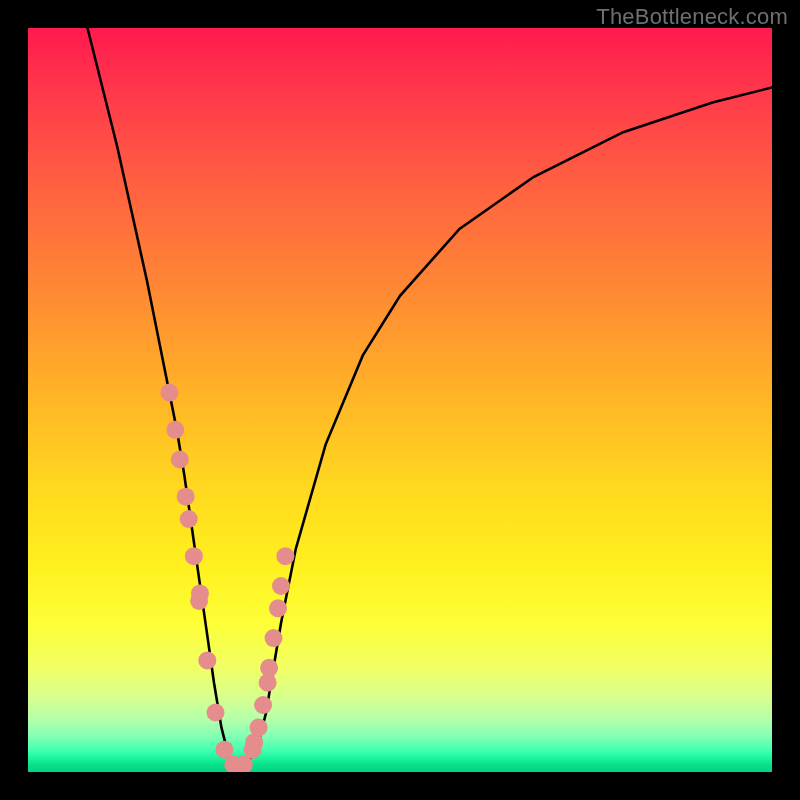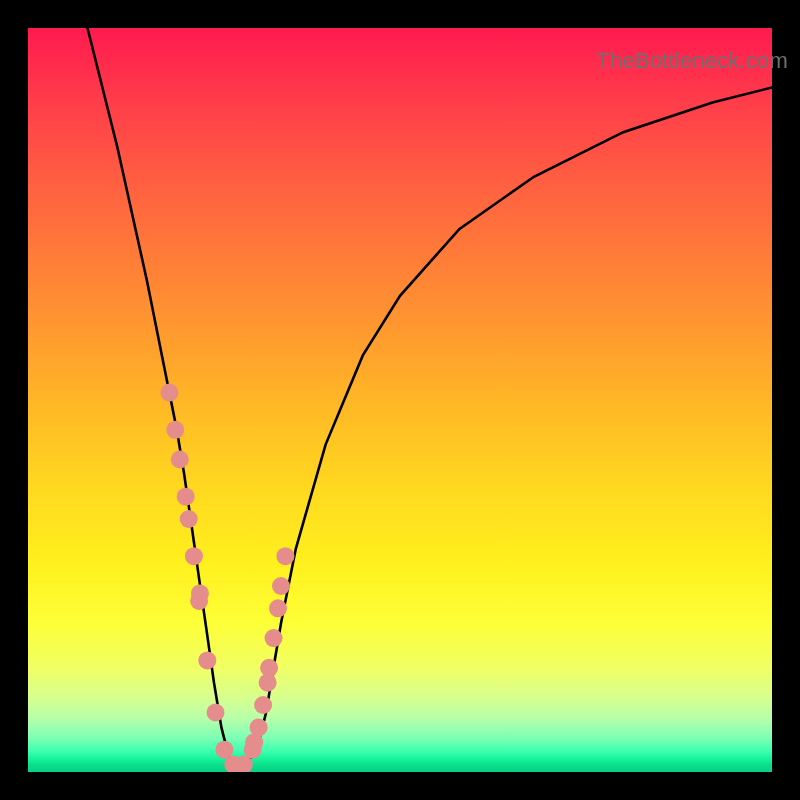--- a/index.html
+++ b/index.html
@@ -45,21 +45,20 @@
     );
   }
   .watermark {
     position: absolute;
     top: 4px;
     right: 12px;
     color: #6f6f6f;
     font-size: 22px;
     font-weight: 500;
     letter-spacing: 0.2px;
-    margin-top: 44px;
   }
   svg.curve {
     position: absolute;
     left: 0;
     top: 0;
     width: 744px;
     height: 744px;
   }
   .curve-path {
     fill: none;

